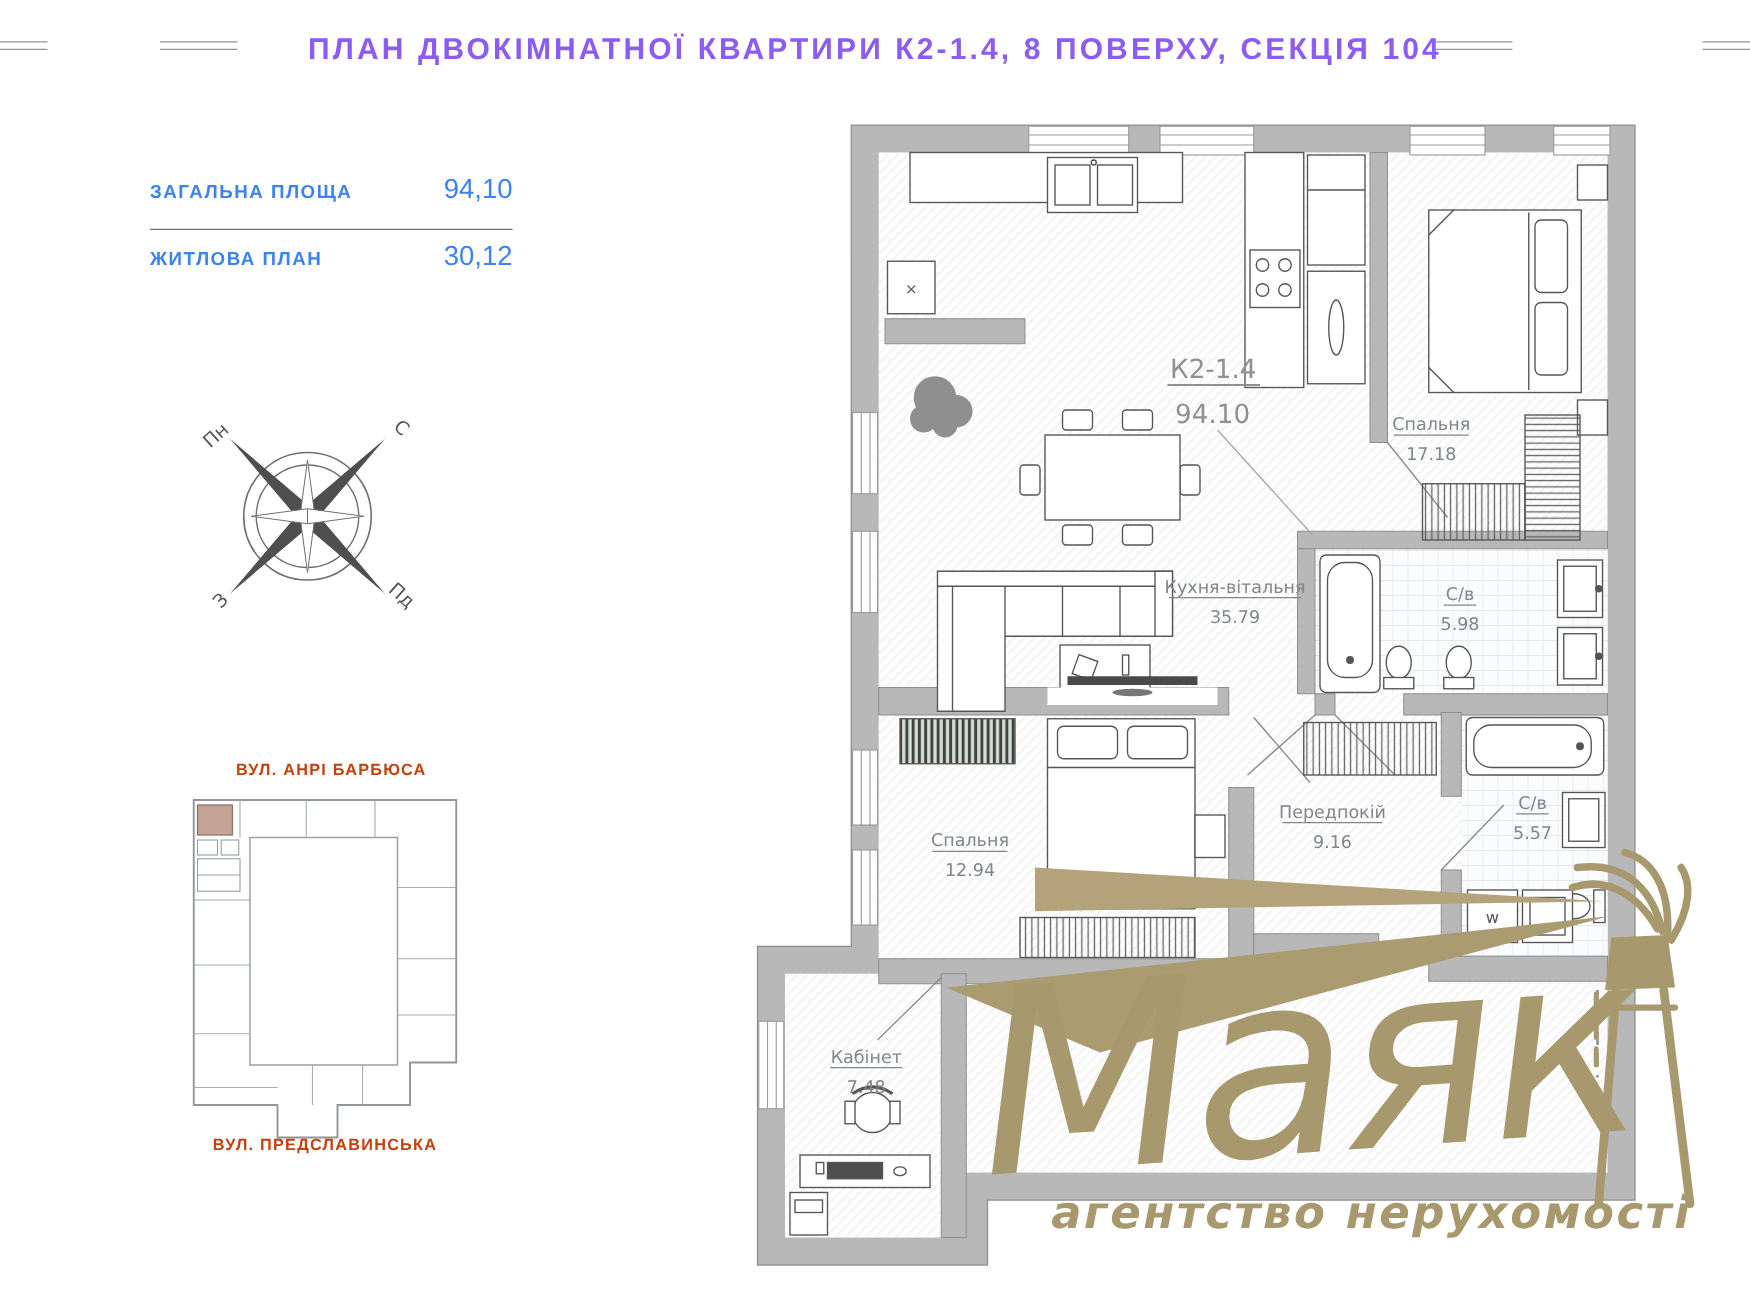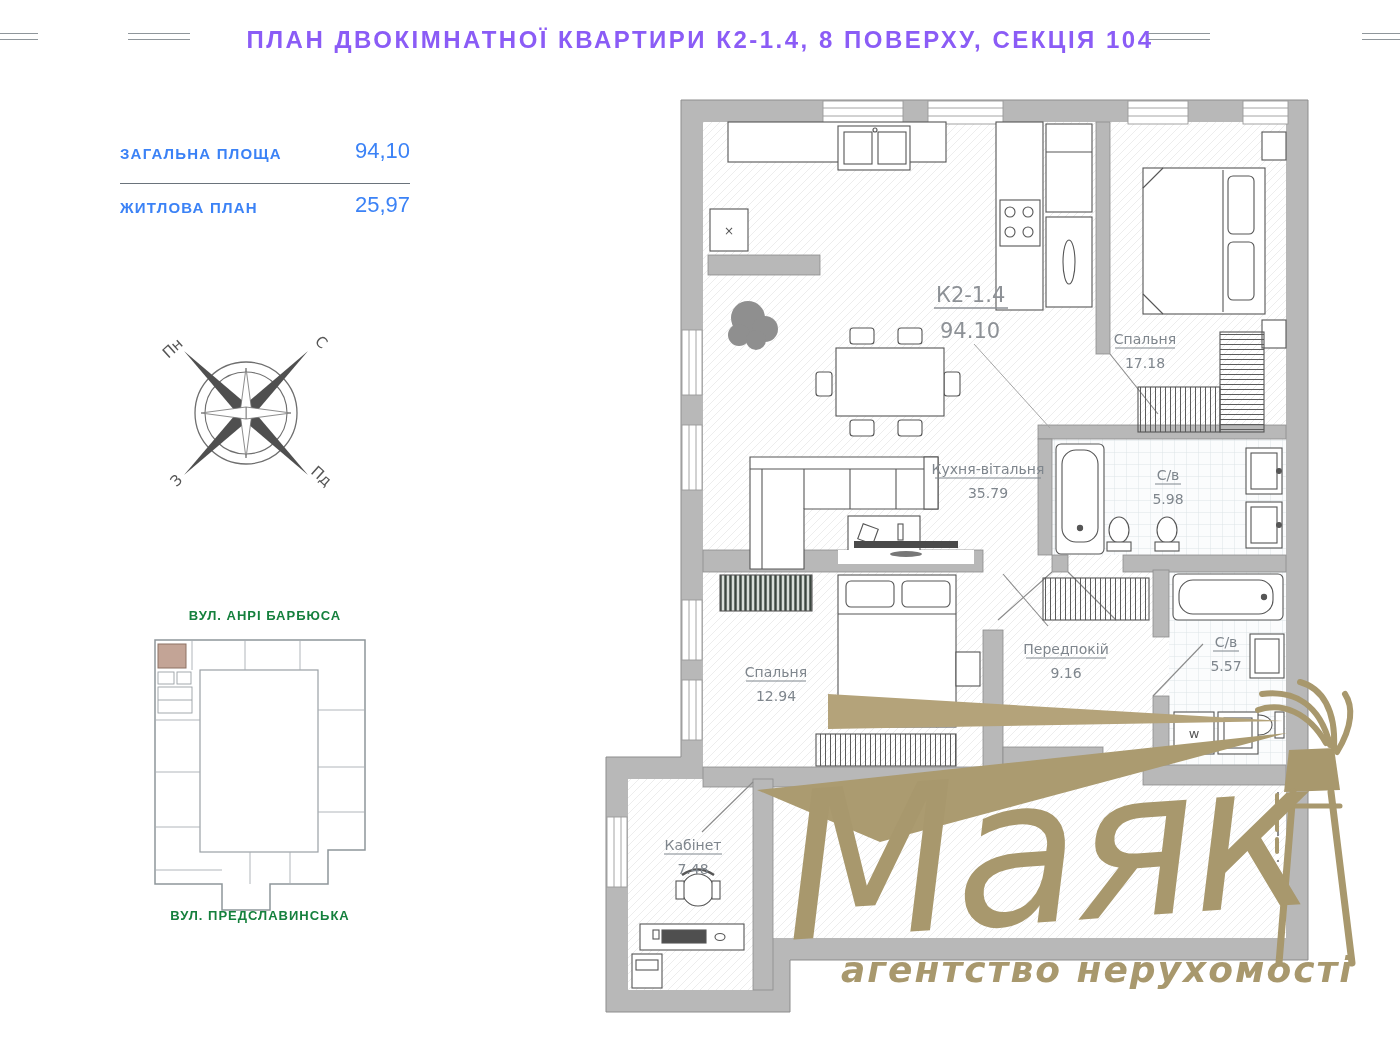--- a/index.html
+++ b/index.html
@@ -9,21 +9,21 @@
   
   #title{left:0;right:0;top:26px;text-align:center;font-size:24px;font-weight:bold;
          letter-spacing:2.5px;color:#8b5cf6;}
   .deco{height:5px;border-top:1.6px solid #8f969b;border-bottom:1.6px solid #8f969b;top:33px;}
   
   .sumrow{left:120px;width:290px;color:#3b82f6;text-align:right;}
   .sumlab{font-size:15px;font-weight:bold;letter-spacing:1.2px;float:left;margin-top:7px;}
   .sumval{font-size:22px;float:right;}
   #sumdiv{left:120px;top:183px;width:290px;border-top:1.5px solid #6a737b;}
   
-  .street{font-size:13px;font-weight:bold;letter-spacing:1px;color:#15803d;text-align:center;}
+  .street{font-size:13px;font-weight:bold;letter-spacing:1px;color:#c2410c;text-align:center;}
   svg text{font-family:"DejaVu Sans",sans-serif;}
   .roomname{font-size:14px;fill:#7f868d;}
   .roomnum{font-size:14px;fill:#7f868d;}
   .overlay{pointer-events:none;}
 </style>
 </head>
 <body>
 
 <div id="page">
 
@@ -33,21 +33,21 @@
   <div class="abs deco" style="left:1148px;width:62px;"></div>
   <div class="abs deco" style="left:1362px;width:38px;"></div>
 
   <div class="abs sumrow" style="top:138px;">
     <span class="sumlab">ЗАГАЛЬНА ПЛОЩА</span>
     <span class="sumval">94,10</span>
   </div>
   <div class="abs" id="sumdiv"></div>
   <div class="abs sumrow" style="top:192px;">
     <span class="sumlab">ЖИТЛОВА ПЛАН</span>
-    <span class="sumval">25,97</span>
+    <span class="sumval">30,12</span>
   </div>
 
   <svg class="abs" style="left:158px;top:328px;" width="182" height="172" viewBox="0 0 182 172">
     <circle cx="88" cy="85" r="51" fill="none" stroke="#6f6f6f" stroke-width="1.3"></circle>
     <circle cx="88" cy="85" r="41" fill="none" stroke="#6f6f6f" stroke-width="1.1"></circle>
     <polygon points="150,23 93,90 83,80" fill="#4f4f4f"></polygon>
     <polygon points="26,23 93,80 83,90" fill="#4f4f4f"></polygon>
     <polygon points="150,147 93,80 83,90" fill="#4f4f4f"></polygon>
     <polygon points="26,147 93,90 83,80" fill="#4f4f4f"></polygon>
     <polygon points="88,40 82,85 94,85" fill="#fff" stroke="#6f6f6f" stroke-width="0.8"></polygon>

